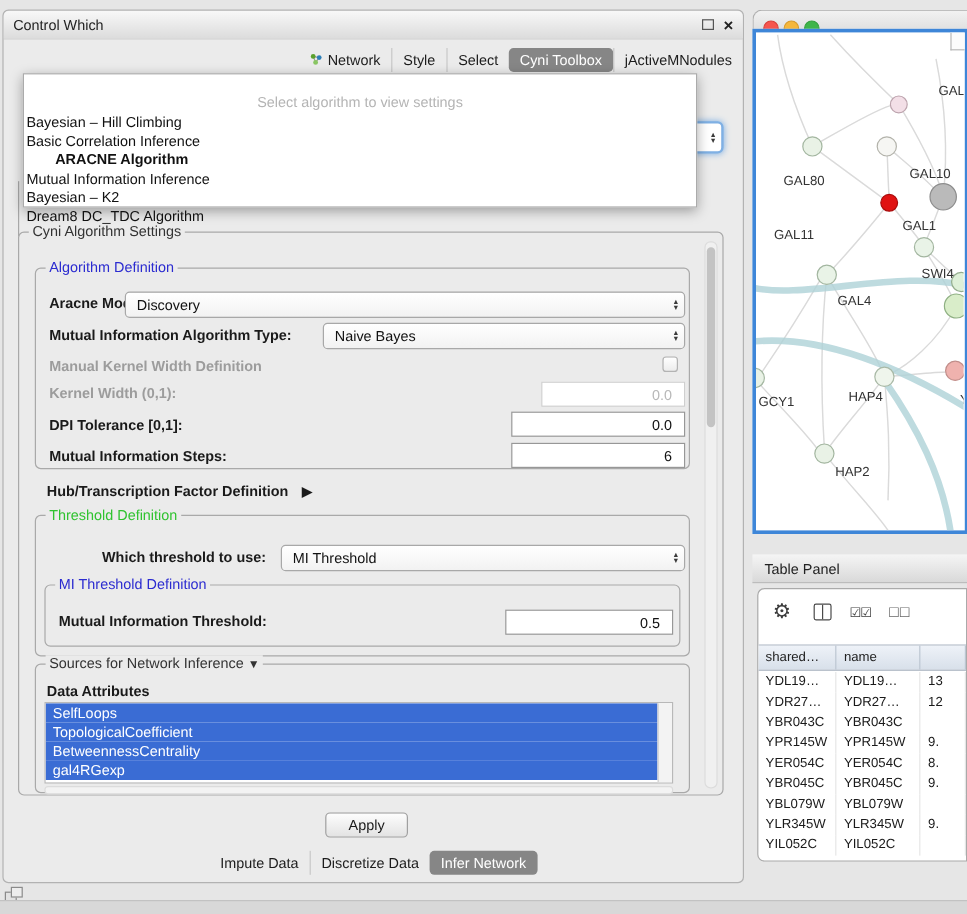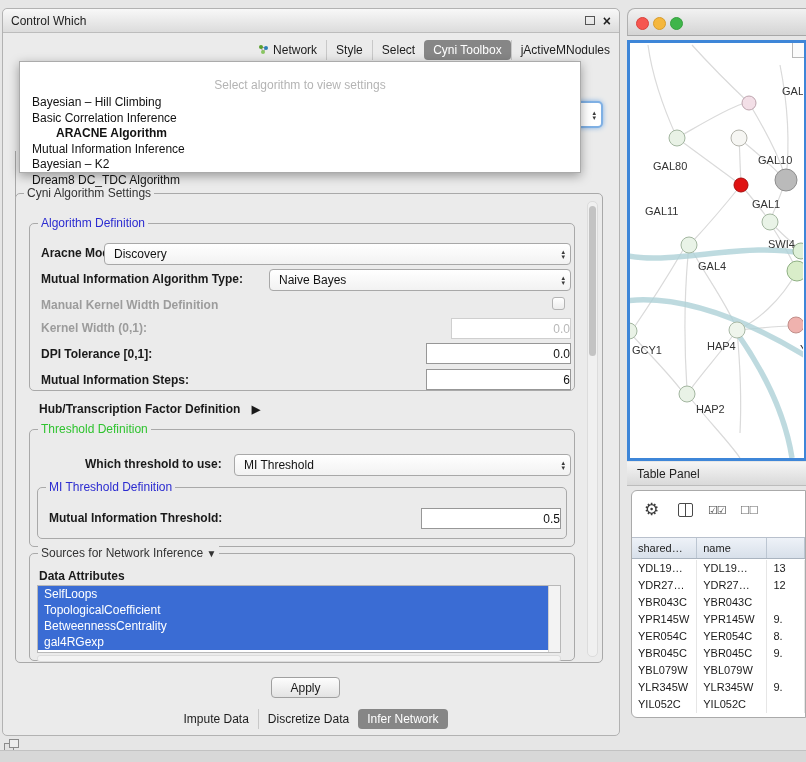--- a/index.html
+++ b/index.html
@@ -22,21 +22,21 @@
   .top-tab { padding:3px 9px; font-size:12px; color:#1c1c1c; display:flex; align-items:center; gap:4px; white-space:nowrap; }
   .top-tab:not(:first-child){ border-left:1px solid #c8c8c8; }
   .top-tab.selected { background:#868686; color:#ffffff; border-radius:4px; border-left:none; }
   .tab-icon { display:inline-flex; }
 
   
   #algo-popup { position:absolute; left:16px; top:52px; width:562px; height:112px;
     background:#ffffff; border:1px solid #ababab; box-shadow:0 3px 10px rgba(0,0,0,.35); z-index:20; }
   #algo-popup .ph { margin-top:16px; text-align:center; font-size:12px; color:#b4b4b4; }
   #algo-items { margin-top:3px; }
-  .algo-item { font-size:12px; color:#111; line-height:15.5px; padding-left:12px; white-space:nowrap; }
+  .algo-item { font-size:12px; color:#111; line-height:15.5px; padding-left:2px; white-space:nowrap; }
   .algo-item.selected { font-weight:bold;margin-left:24px; }
 
   
   #combo-fragment { position:absolute; left:563px; top:92px; width:37px; height:27px;
     background:#fff; border:2px solid #7fb0e4; border-radius:5px; box-shadow:0 0 5px #7fb0e4;
     z-index:10; display:flex; align-items:center; justify-content:flex-end; padding-right:5px; }
   #group-sliver { position:absolute; left:12px; top:142px; width:1px; height:46px; background:#a8a8a8; }
 
   
   .group { position:absolute; border:1px solid #a9a9a9; border-radius:5px; }
@@ -48,21 +48,21 @@
   .lbl { position:absolute; font-size:12px; font-weight:bold; color:#1a1a1a; white-space:nowrap; }
   .lbl.disabled { color:#9c9c9c; }
 
   .combo { position:absolute; height:22px; background:linear-gradient(#ffffff,#f2f2f2);
     border:1px solid #a8a8a8; border-radius:4px; display:flex; align-items:center;
     font-size:12px; color:#111; padding:0 20px 0 9px; }
   .combo-arrows { position:absolute; right:5px; top:50%; transform:translateY(-50%);
     display:flex; flex-direction:column; align-items:center; font-size:7px; line-height:5px; color:#3a3a3a; }
 
   .tfield { position:absolute; height:21px; background:#fff; border:1px solid #979797;
-    font-size:12px; color:#111; display:flex; align-items:center; justify-content:flex-end; padding:0 0; }
+    font-size:12px; color:#111; display:flex; align-items:center; justify-content:flex-end; padding:0 10px; }
   .tfield.disabled { border-color:#cfcfcf; color:#b8b8b8; }
 
   .checkbox { position:absolute; width:13px; height:13px; border:1px solid #b3b3b3;
     border-radius:3px; background:linear-gradient(#fff,#ececec); }
 
   #settings-scrollbar { position:absolute; left:584px; top:192px; width:11px; height:456px;
     background:#f0f0f0; border:1px solid #dcdcdc; border-radius:5px; }
   #settings-thumb { position:absolute; left:1px; top:4px; width:7px; height:150px;
     background:#c3c3c3; border-radius:4px; }
 
@@ -85,21 +85,21 @@
 
   
   #net-window { position:absolute; left:627px; top:8px; width:180px; height:449px; }
   #net-titlebar { position:absolute; left:0; top:0; width:100%; height:28px;
     background:linear-gradient(#f2f2f2,#d4d4d4); border:1px solid #b0b0b0; border-bottom:1px solid #a8a8a8;
     border-radius:8px 0 0 0; }
   .light { position:absolute; top:8px; width:13px; height:13px; border-radius:50%; }
   #light-close { left:8px;  background:#f6564f; border:1px solid #d9423c; }
   #light-min   { left:25px; background:#f5b73c; border:1px solid #d89c2c; }
   #light-zoom  { left:42px; background:#3fb54a; border:1px solid #36a13f; }
-  #net-canvas { position:absolute; left:0; top:32px; width:180px; height:421px;
+  #net-canvas { position:absolute; left:0; top:16px; width:180px; height:421px;
     background:#fff; border:3px solid #3e86d8; overflow:hidden; }
   #net-corner-box { position:absolute; right:0; top:0; width:12px; height:15px;
     background:#fbfbfb; border-left:1px solid #b8b8b8; border-bottom:1px solid #b8b8b8; }
   .net-label { font-family:"Liberation Sans",sans-serif; font-size:11px; fill:#333; }
 
   
   #table-panel { position:absolute; left:627px; top:462px; width:179px; height:260px; }
   #tp-titlebar { position:absolute; left:0; top:0; width:100%; height:24px;
     background:linear-gradient(#f5f5f5,#d9d9d9); border-bottom:1px solid #bcbcbc;
     display:flex; align-items:center; padding:0 10px; }

